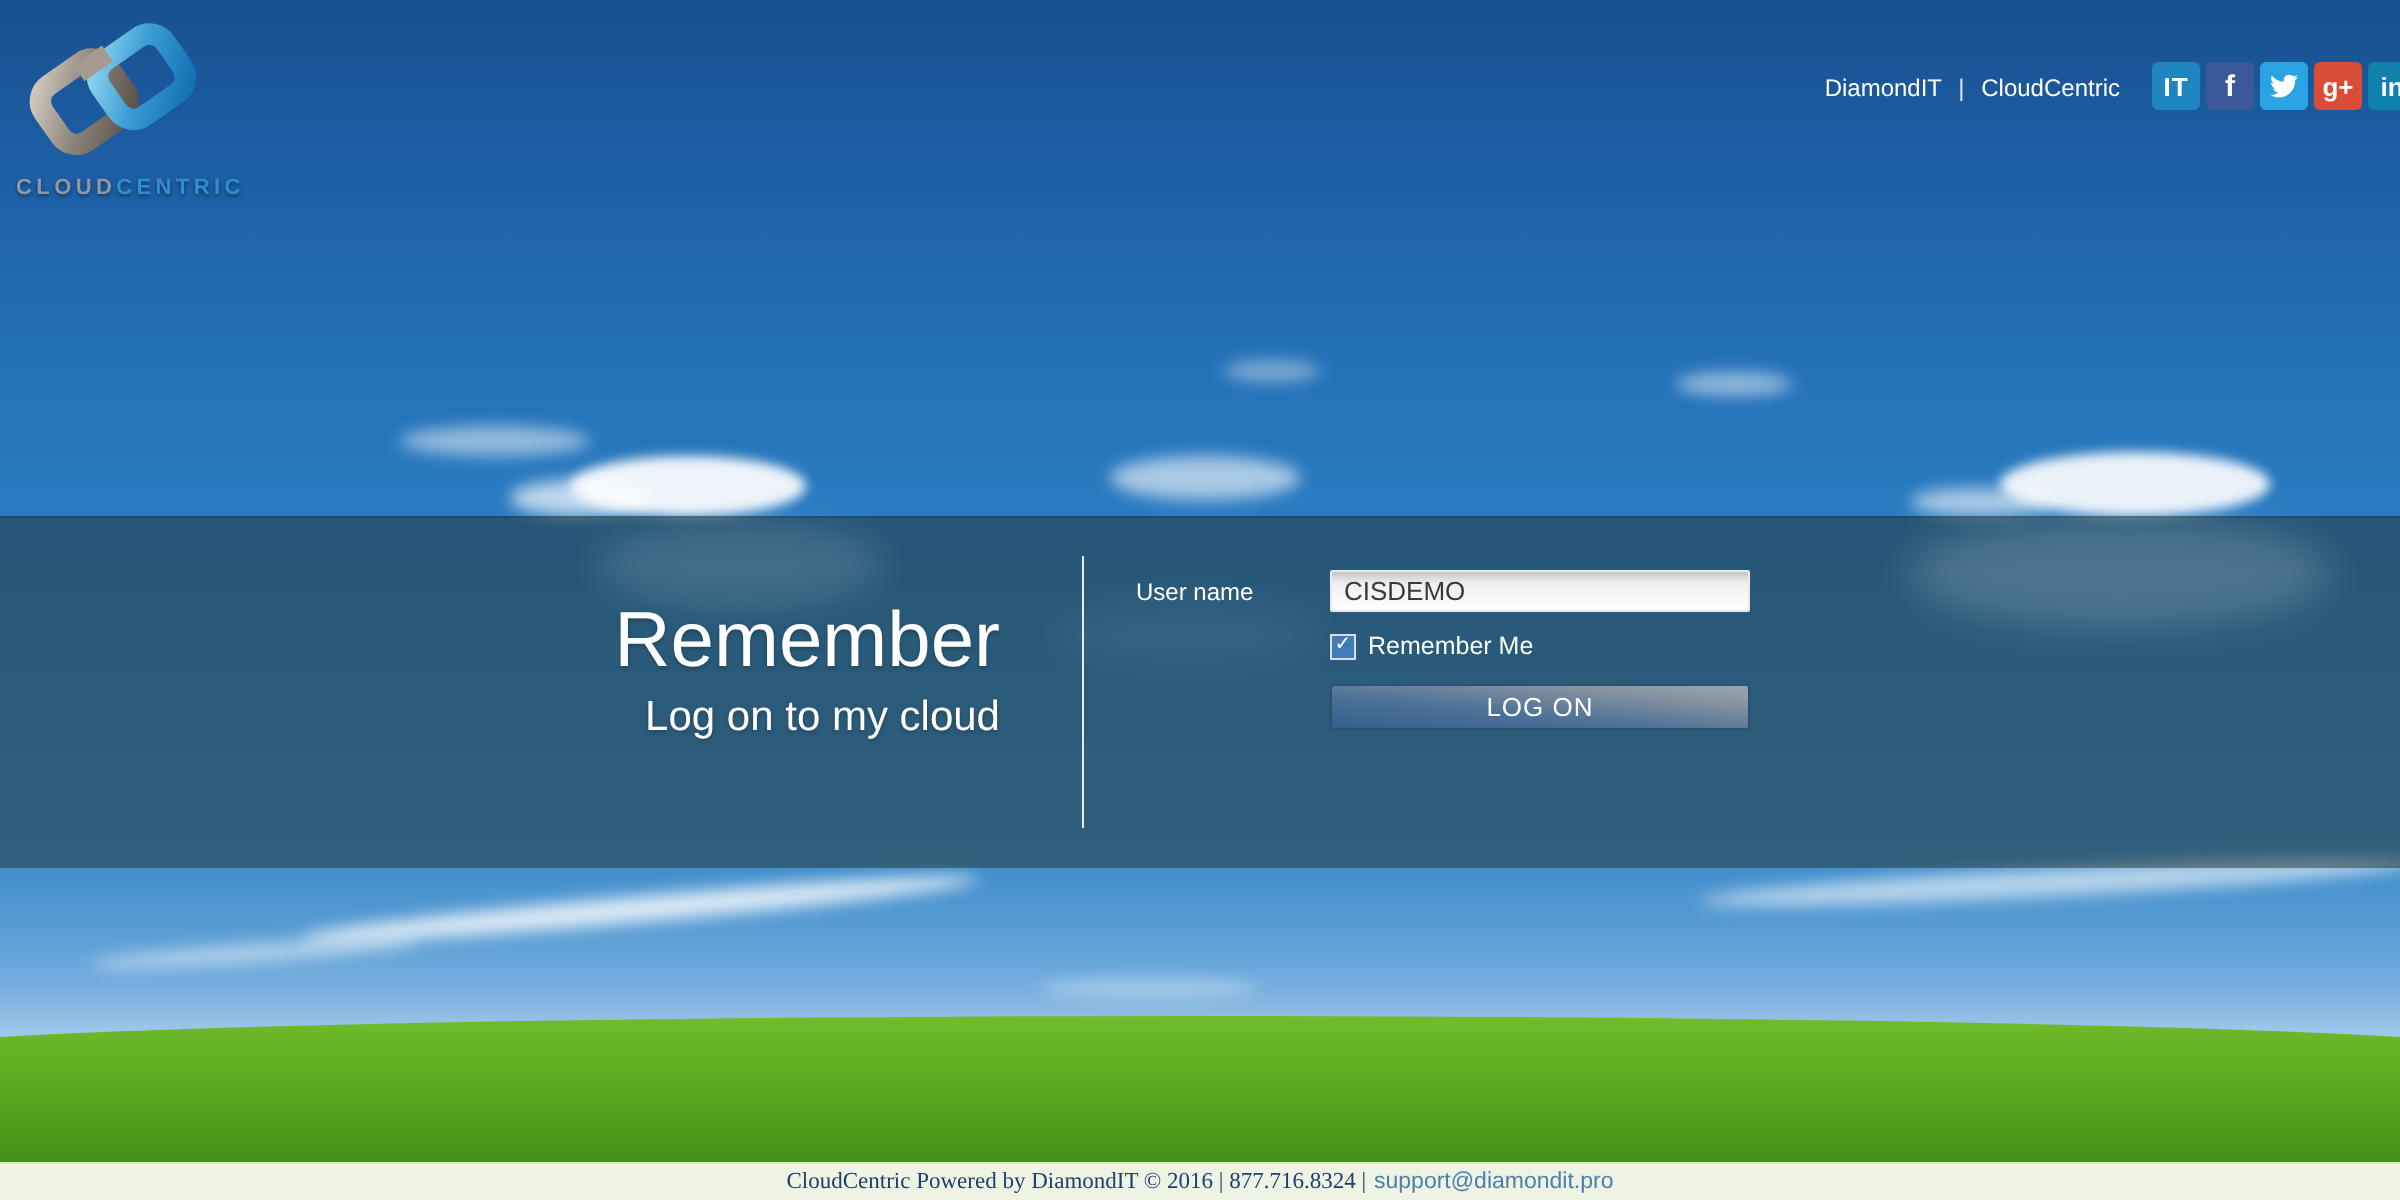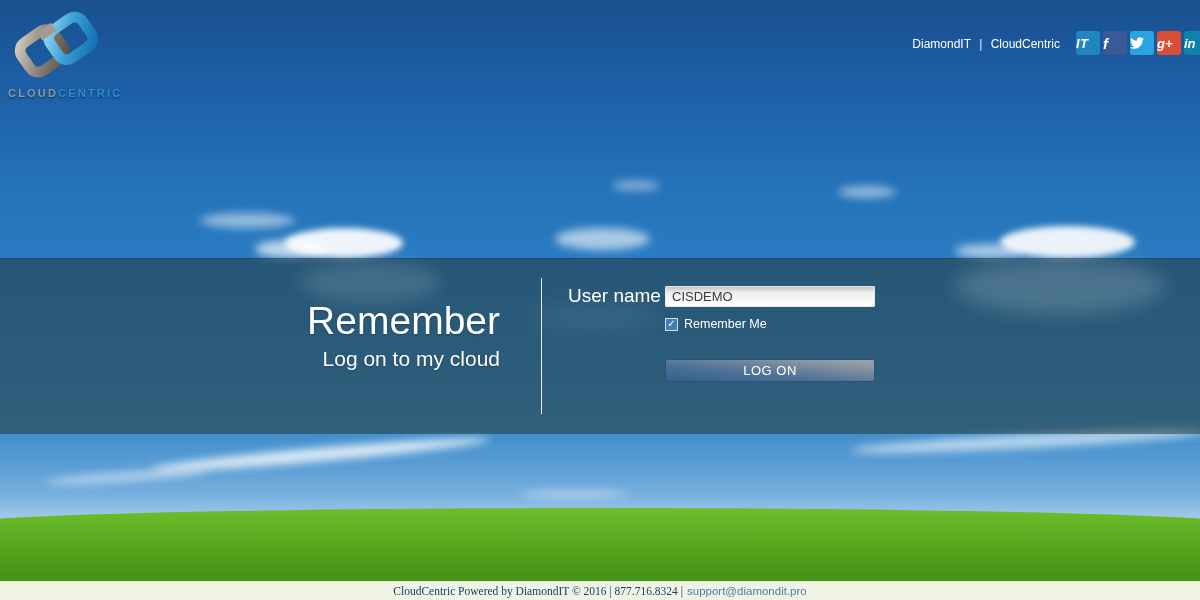--- a/index.html
+++ b/index.html
@@ -41,49 +41,49 @@
   .logo-text{margin-top:0;margin-left:-2px;font-size:11px;font-weight:bold;letter-spacing:2.2px;
     text-shadow:0 1px 2px rgba(0,0,0,.5);white-space:nowrap;}
   .logo-cloud{color:#8d99a3;}
   .logo-centric{color:#2e8fd0;}
 
   
   .header-links{position:absolute;top:37px;right:140px;color:#ffffff;font-size:12px;white-space:nowrap;}
   .header-links a{color:#ffffff;text-decoration:none;}
   .hl-sep{margin:0 5px;color:#dfe8f2;}
   .social-row{position:absolute;top:31px;right:-8px;display:flex;gap:3px;}
-  .tile{width:24px;height:24px;border-radius:3px;display:flex;align-items:center;justify-content:flex-start;
-    color:#fff;font-weight:bold;font-size:13px;cursor:pointer;flex:0 0 auto;font-style:italic;}
+  .tile{width:24px;height:24px;border-radius:3px;display:flex;align-items:center;justify-content:center;
+    color:#fff;font-weight:bold;font-size:13px;cursor:pointer;flex:0 0 auto;}
   .tile-it{background:#1f86c0;letter-spacing:.5px;}
   .tile-fb{background:#3b5998;font-size:15px;}
   .tile-tw{background:#29a3e1;}
   .tile-gp{background:#d94c35;font-size:13px;}
   .tile-in{background:#1080ad;font-size:13px;}
 
   
   .welcome{position:absolute;top:301px;right:700px;text-align:right;color:#fdfdfe;
     text-shadow:0 1px 2px rgba(0,0,0,.25);}
   .welcome-title{font-size:39px;font-weight:400;line-height:1.05;}
   .welcome-sub{font-size:21px;font-weight:400;margin-top:5px;}
   .divider{position:absolute;left:541px;top:278px;width:1px;height:136px;background:rgba(255,255,255,.88);}
 
   
   .login-form{position:absolute;left:568px;top:285px;}
   .form-row{display:flex;align-items:center;margin-bottom:8px;}
-  .form-label{width:97px;color:#ffffff;font-size:19px;}
+  .form-label{width:97px;color:#ffffff;font-size:12px;}
   .text-input{box-sizing:border-box;width:210px;height:21px;border:1px solid #e8e8e8;border-radius:1px;
     background:linear-gradient(to bottom,#c6c6c6 0%,#efefef 30%,#ffffff 100%);
     font-family:"Liberation Sans",sans-serif;font-size:13px;color:#3a3a3a;padding:0 6px;outline:none;}
   .pw{font-weight:bold;letter-spacing:1.5px;font-size:13px;color:#111;}
   .remember-row{margin-left:97px;margin-top:10px;margin-bottom:0;display:flex;align-items:center;}
   .checkbox{box-sizing:border-box;width:13px;height:13px;background:#3f7cb8;border:1px solid #d7dde2;
     display:inline-flex;align-items:center;justify-content:center;color:#fff;font-size:10px;line-height:1;
     margin-right:6px;cursor:pointer;}
   .remember-label{color:#ffffff;font-size:12.5px;}
-  .btn-row{margin-left:97px;margin-top:28px;}
+  .btn-row{margin-left:97px;margin-top:12px;}
   .logon-btn{box-sizing:border-box;width:210px;height:23px;border:1px solid #2f4f73;border-radius:2px;
     background:linear-gradient(to top right,#33608f 0%,#4f7298 40%,#8794a0 78%,#9ba5ad 100%);
     color:#ffffff;font-family:"Liberation Sans",sans-serif;font-size:13px;letter-spacing:.5px;cursor:pointer;}
 
   
   .footer{position:absolute;left:0;bottom:0;width:100%;height:19px;background:#eef3e3;
     border-top:1px solid #dfe6d0;box-sizing:border-box;
     display:flex;align-items:center;justify-content:center;font-size:11.5px;white-space:nowrap;}
   .footer-main{font-family:"Liberation Serif",serif;color:#1c3f6e;}
   .footer-link{font-family:"Liberation Sans",sans-serif;color:#4a7fae;margin-left:4px;text-decoration:none;}

